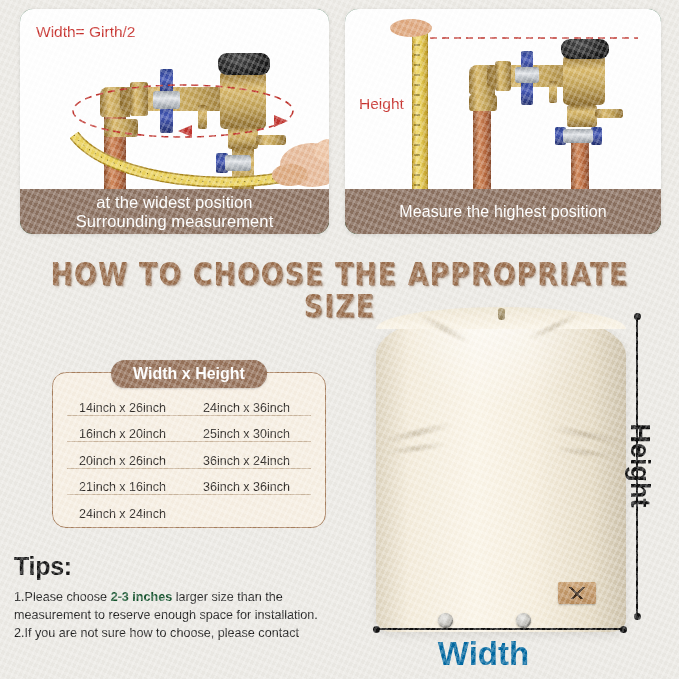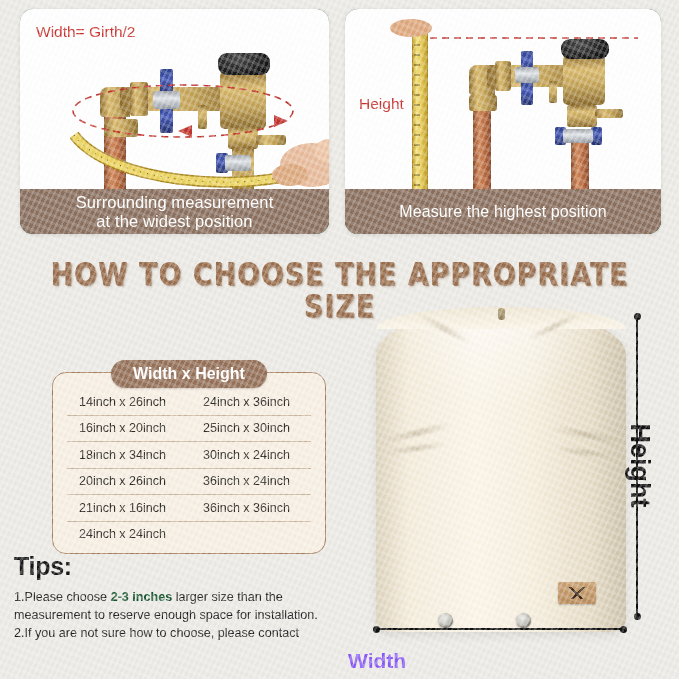--- a/index.html
+++ b/index.html
@@ -71,21 +71,21 @@
     background:#f7efe3;border:1.6px solid #a8805f;border-radius:14px;
     padding:16px 0 6px 0;
   }
   #table-pill{
     position:absolute;left:50%;top:-13px;transform:translateX(-50%);
     background:#96725a;color:#fff;font-weight:bold;font-size:16px;
     padding:5px 22px;border-radius:14px;white-space:nowrap;
     box-shadow:0 1px 2px rgba(0,0,0,.18);
   }
   .trow{
-    display:flex;height:25.5px;align-items:center;
+    display:flex;height:25.5px;align-items:flex-end;
     border-bottom:1px solid #cbb79f;margin:0 14px;
   }
   .trow:last-child{border-bottom:none;}
   .tcell{font-size:12.5px;color:#2e2a26;}
   .tcell.c1{width:50%;padding-left:12px;box-sizing:border-box;}
   .tcell.c2{width:50%;padding-left:14px;box-sizing:border-box;}
 
   
   #tips{position:absolute;left:14px;top:552px;width:330px;}
   #tips-title{font-size:25px;font-weight:bold;color:#171717;letter-spacing:-.3px;}
@@ -134,22 +134,22 @@
 
   
   .dimline{position:absolute;background:#111;}
   .dot{position:absolute;width:7px;height:7px;border-radius:50%;background:#111;}
   #height-label{
     position:absolute;right:-2px;top:150px;
     font-size:27px;font-weight:bold;color:#111;
     transform:rotate(90deg);transform-origin:center;white-space:nowrap;
   }
   #width-label{
-    position:absolute;left:0;right:60px;bottom:-2px;
-    font-size:21px;font-weight:bold;color:#8b5cf6;
+    position:absolute;left:0;right:60px;bottom:-2px;text-align:center;
+    font-size:33px;font-weight:bold;color:#0369a1;
   }
 </style>
 </head>
 <body>
 
 <div class="panel" id="panel-left">
   <div class="photo">
 
     <div class="red-note" style="left:16px;top:14px;">Width= Girth/2</div>
 
@@ -188,22 +188,22 @@
     </svg>
 
     <svg class="ellipse-svg" style="left:250px;top:120px;" width="70" height="70">
       <ellipse cx="42" cy="36" rx="32" ry="22" fill="#e7bb9a"></ellipse>
       <ellipse cx="20" cy="46" rx="18" ry="11" fill="#dda97f"></ellipse>
       <ellipse cx="60" cy="22" rx="16" ry="12" fill="#eec6a6"></ellipse>
     </svg>
   </div>
   <div class="caption">
     <div>
+      <div>at the widest position</div>
       <div>Surrounding measurement</div>
-      <div>at the widest position</div>
     </div>
   </div>
 </div>
 
 <div class="panel" id="panel-right">
   <div class="photo">
 
     <div class="red-note" style="left:14px;top:86px;">Height</div>
 
     <svg class="ellipse-svg" style="left:85px;top:26px;" width="210" height="6">
@@ -266,24 +266,20 @@
 
   <div class="trow">
     <div class="tcell c1">14inch x 26inch</div>
     <div class="tcell c2">24inch x 36inch</div>
   </div>
   <div class="trow">
     <div class="tcell c1">16inch x 20inch</div>
     <div class="tcell c2">25inch x 30inch</div>
   </div>
   <div class="trow">
-    <div class="tcell c1">18inch x 34inch</div>
-    <div class="tcell c2">30inch x 24inch</div>
-  </div>
-  <div class="trow">
     <div class="tcell c1">20inch x 26inch</div>
     <div class="tcell c2">36inch x 24inch</div>
   </div>
   <div class="trow">
     <div class="tcell c1">21inch x 16inch</div>
     <div class="tcell c2">36inch x 36inch</div>
   </div>
   <div class="trow">
     <div class="tcell c1">24inch x 24inch</div>
     <div class="tcell c2"></div>

